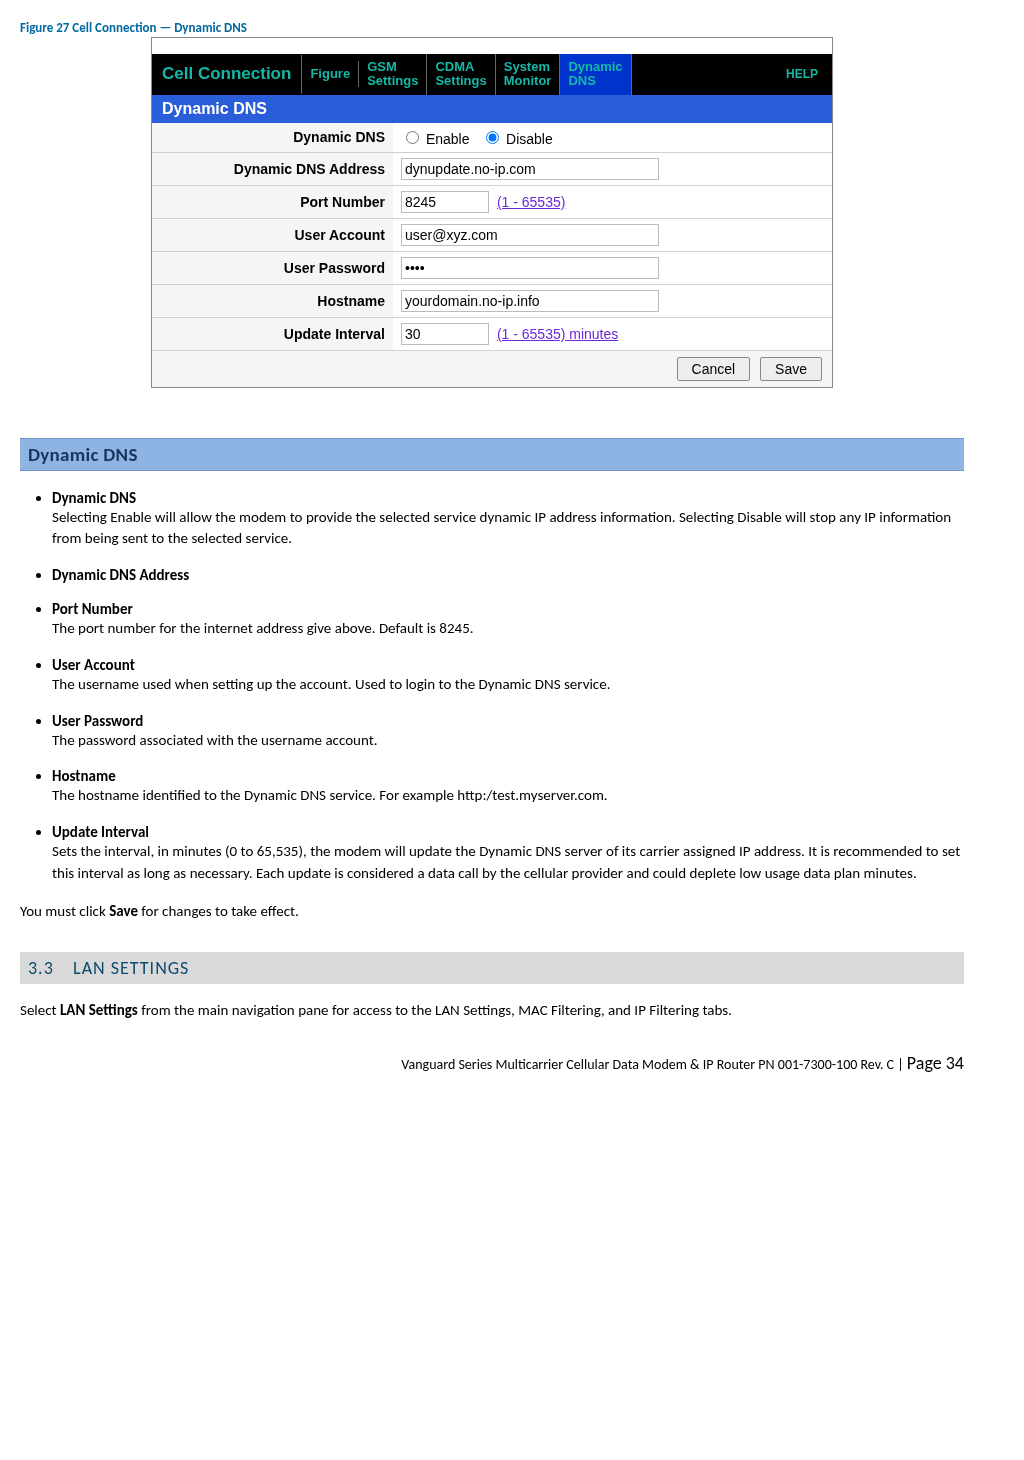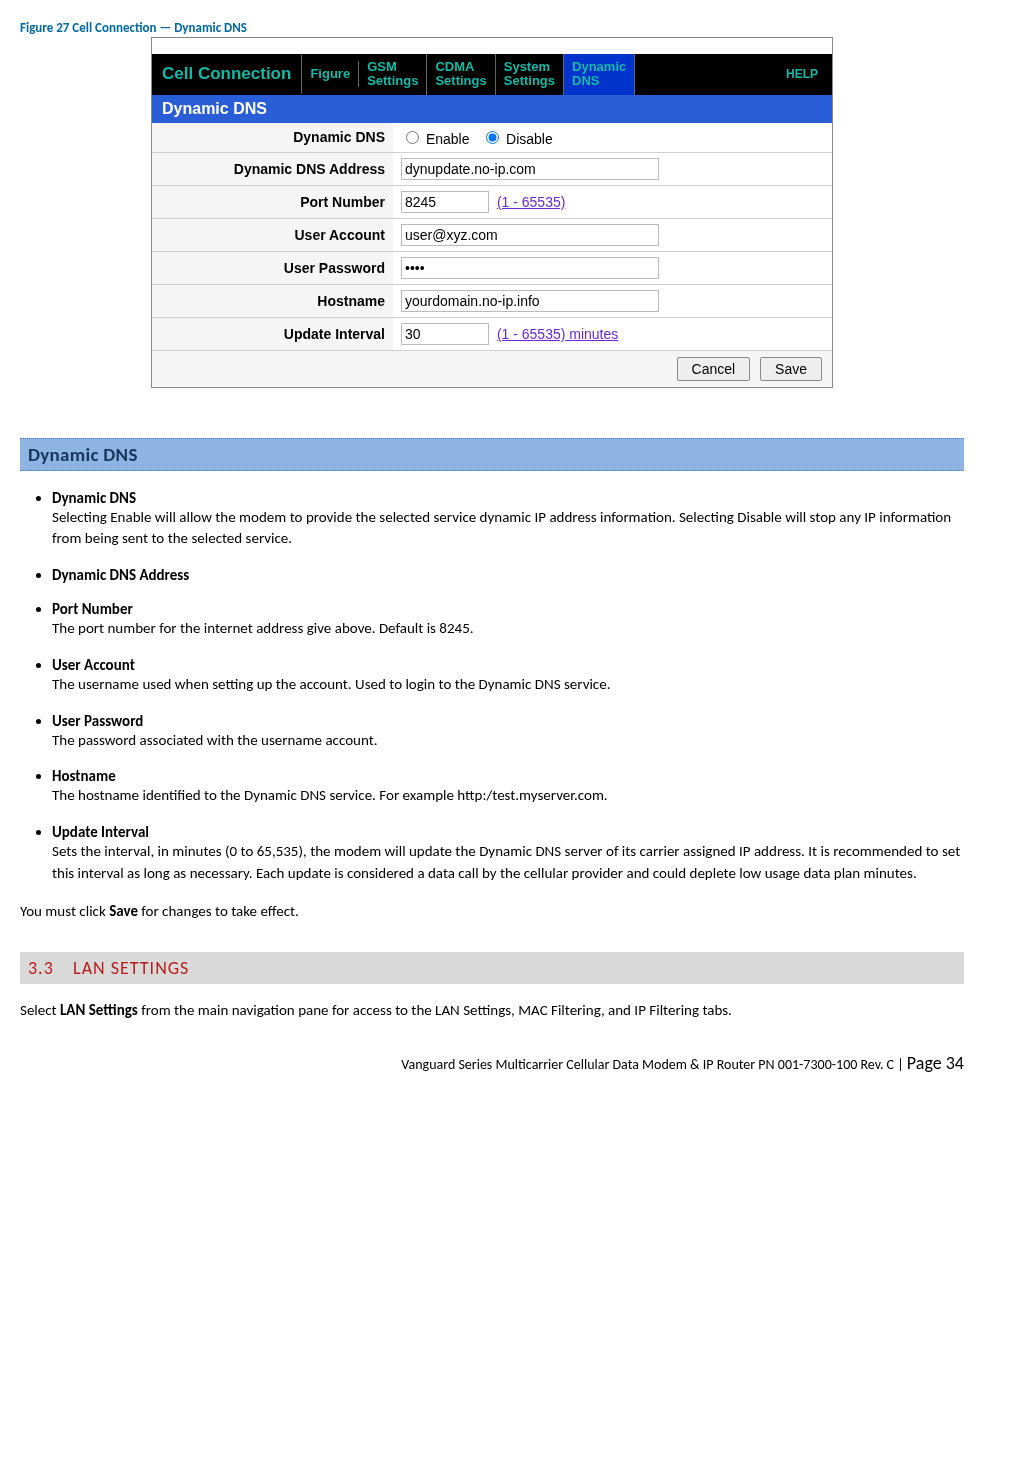--- a/index.html
+++ b/index.html
@@ -133,21 +133,21 @@
   ul.defs .desc {
     display: block;
     line-height: 1.45;
   }
   p.body {
     margin: 0 0 30px 0;
     line-height: 1.45;
   }
   .numbered-heading {
     background: #d9d9d9;
-    color: #b91c1c;
+    color: #0c4a6e;
     font-size: 18px;
     padding: 5px 8px;
     margin: 0 0 16px 0;
     letter-spacing: 1px;
   }
   .numbered-heading .num {
     display: inline-block;
     width: 40px;
   }
   .footer {
@@ -168,21 +168,21 @@
 <div class="screenshot-wrap">
   <div class="screenshot">
     <div class="tabbar">
       <div class="tab main">Cell Connection</div>
       <div class="tab">Figure</div>
       <div class="tab">GSM
 Settings</div>
       <div class="tab">CDMA
 Settings</div>
       <div class="tab">System
-Settings</div>
+Monitor</div>
       <div class="tab active">Dynamic
 DNS</div>
       <div class="tab help">HELP</div>
     </div>
     <div class="panel-title">Dynamic DNS</div>
     <table class="form-table">
       <tbody>
           <tr>
         <td class="label">Dynamic DNS</td>
         <td>

